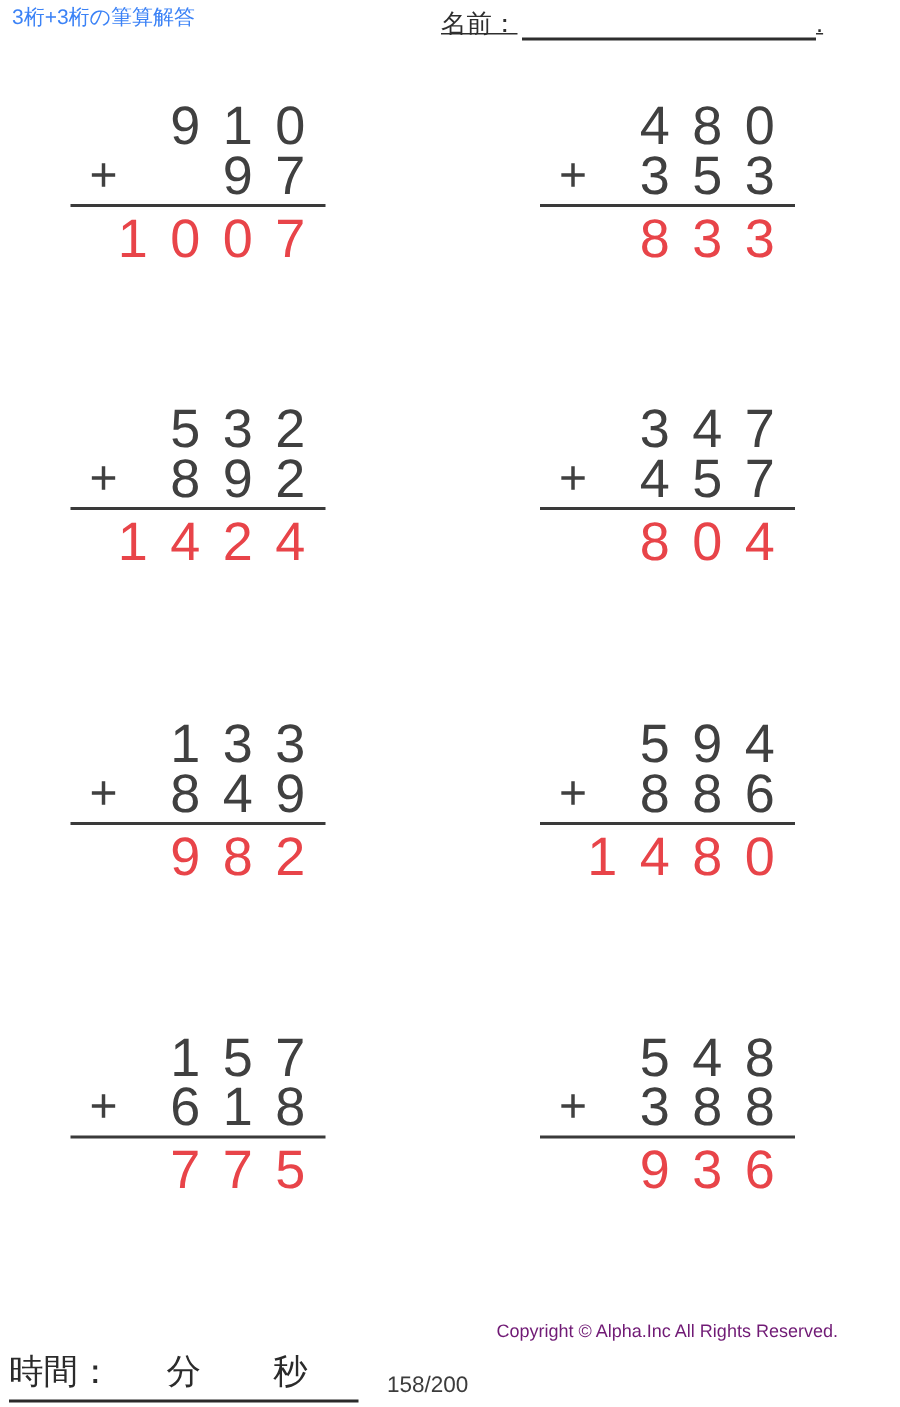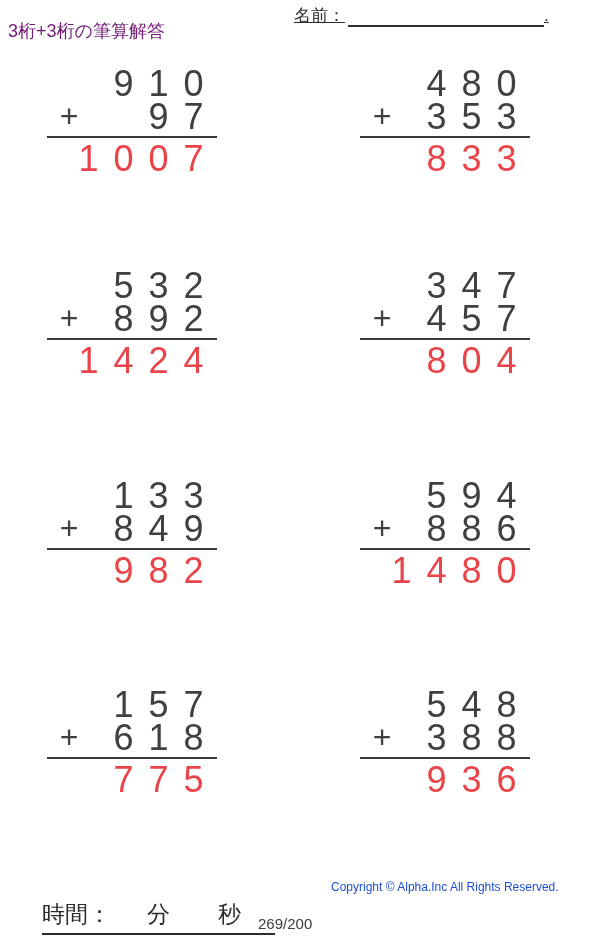--- a/index.html
+++ b/index.html
@@ -7,23 +7,23 @@
     position: relative;
     width: 600px;
     height: 938px;
     background: #ffffff;
     overflow: hidden;
     font-family: "Liberation Sans", sans-serif;
   }
   .title {
     position: absolute;
     left: 8px;
-    top: 19px;
-    font-size: 18px;
-    color: #701a75;
+    top: 3px;
+    font-size: 14px;
+    color: #3b82f6;
   }
   .namebox {
     position: absolute;
     left: 294px;
     top: 4px;
     font-size: 17px;
     color: #2e2e2e;
     white-space: nowrap;
     text-decoration: underline;
   }
@@ -73,21 +73,20 @@
     margin-bottom: 4px;
   }
   .ansrow .cell { color: #e84449; }
 
   .timebox {
     position: absolute;
     left: 6px;
     top: 899px;
     font-size: 23px;
     color: #2b2b2b;
-    margin-left: 36px;
   }
   .time-inner {
     display: inline-flex;
     align-items: baseline;
     border-bottom: 2px solid #2b2b2b;
     padding-bottom: 3px;
   }
   .sp-a { display: inline-block; width: 36px; }
   .sp-b { display: inline-block; width: 48px; }
   .sp-c { display: inline-block; width: 34px; }
@@ -97,21 +96,21 @@
     left: 258px;
     top: 915px;
     font-size: 15px;
     color: #3c3c3c;
   }
   .copyright {
     position: absolute;
     left: 331px;
     top: 880px;
     font-size: 12px;
-    color: #1d4ed8;
+    color: #701a75;
   }
 </style>
 </head>
 <body>
 
 <div class="page">
 
   <div class="title">3桁+3桁の筆算解答</div>
 
   <div class="namebox">
@@ -301,17 +300,17 @@
     <span class="time-inner">
       <span>時間：</span>
       <span class="sp-a"></span>
       <span>分</span>
       <span class="sp-b"></span>
       <span>秒</span>
       <span class="sp-c"></span>
     </span>
   </div>
 
-  <div class="pagenum">269/200</div>
+  <div class="pagenum">158/200</div>
 
   <div class="copyright">Copyright © Alpha.Inc All Rights Reserved.</div>
 
 </div>
 
 </body></html>

